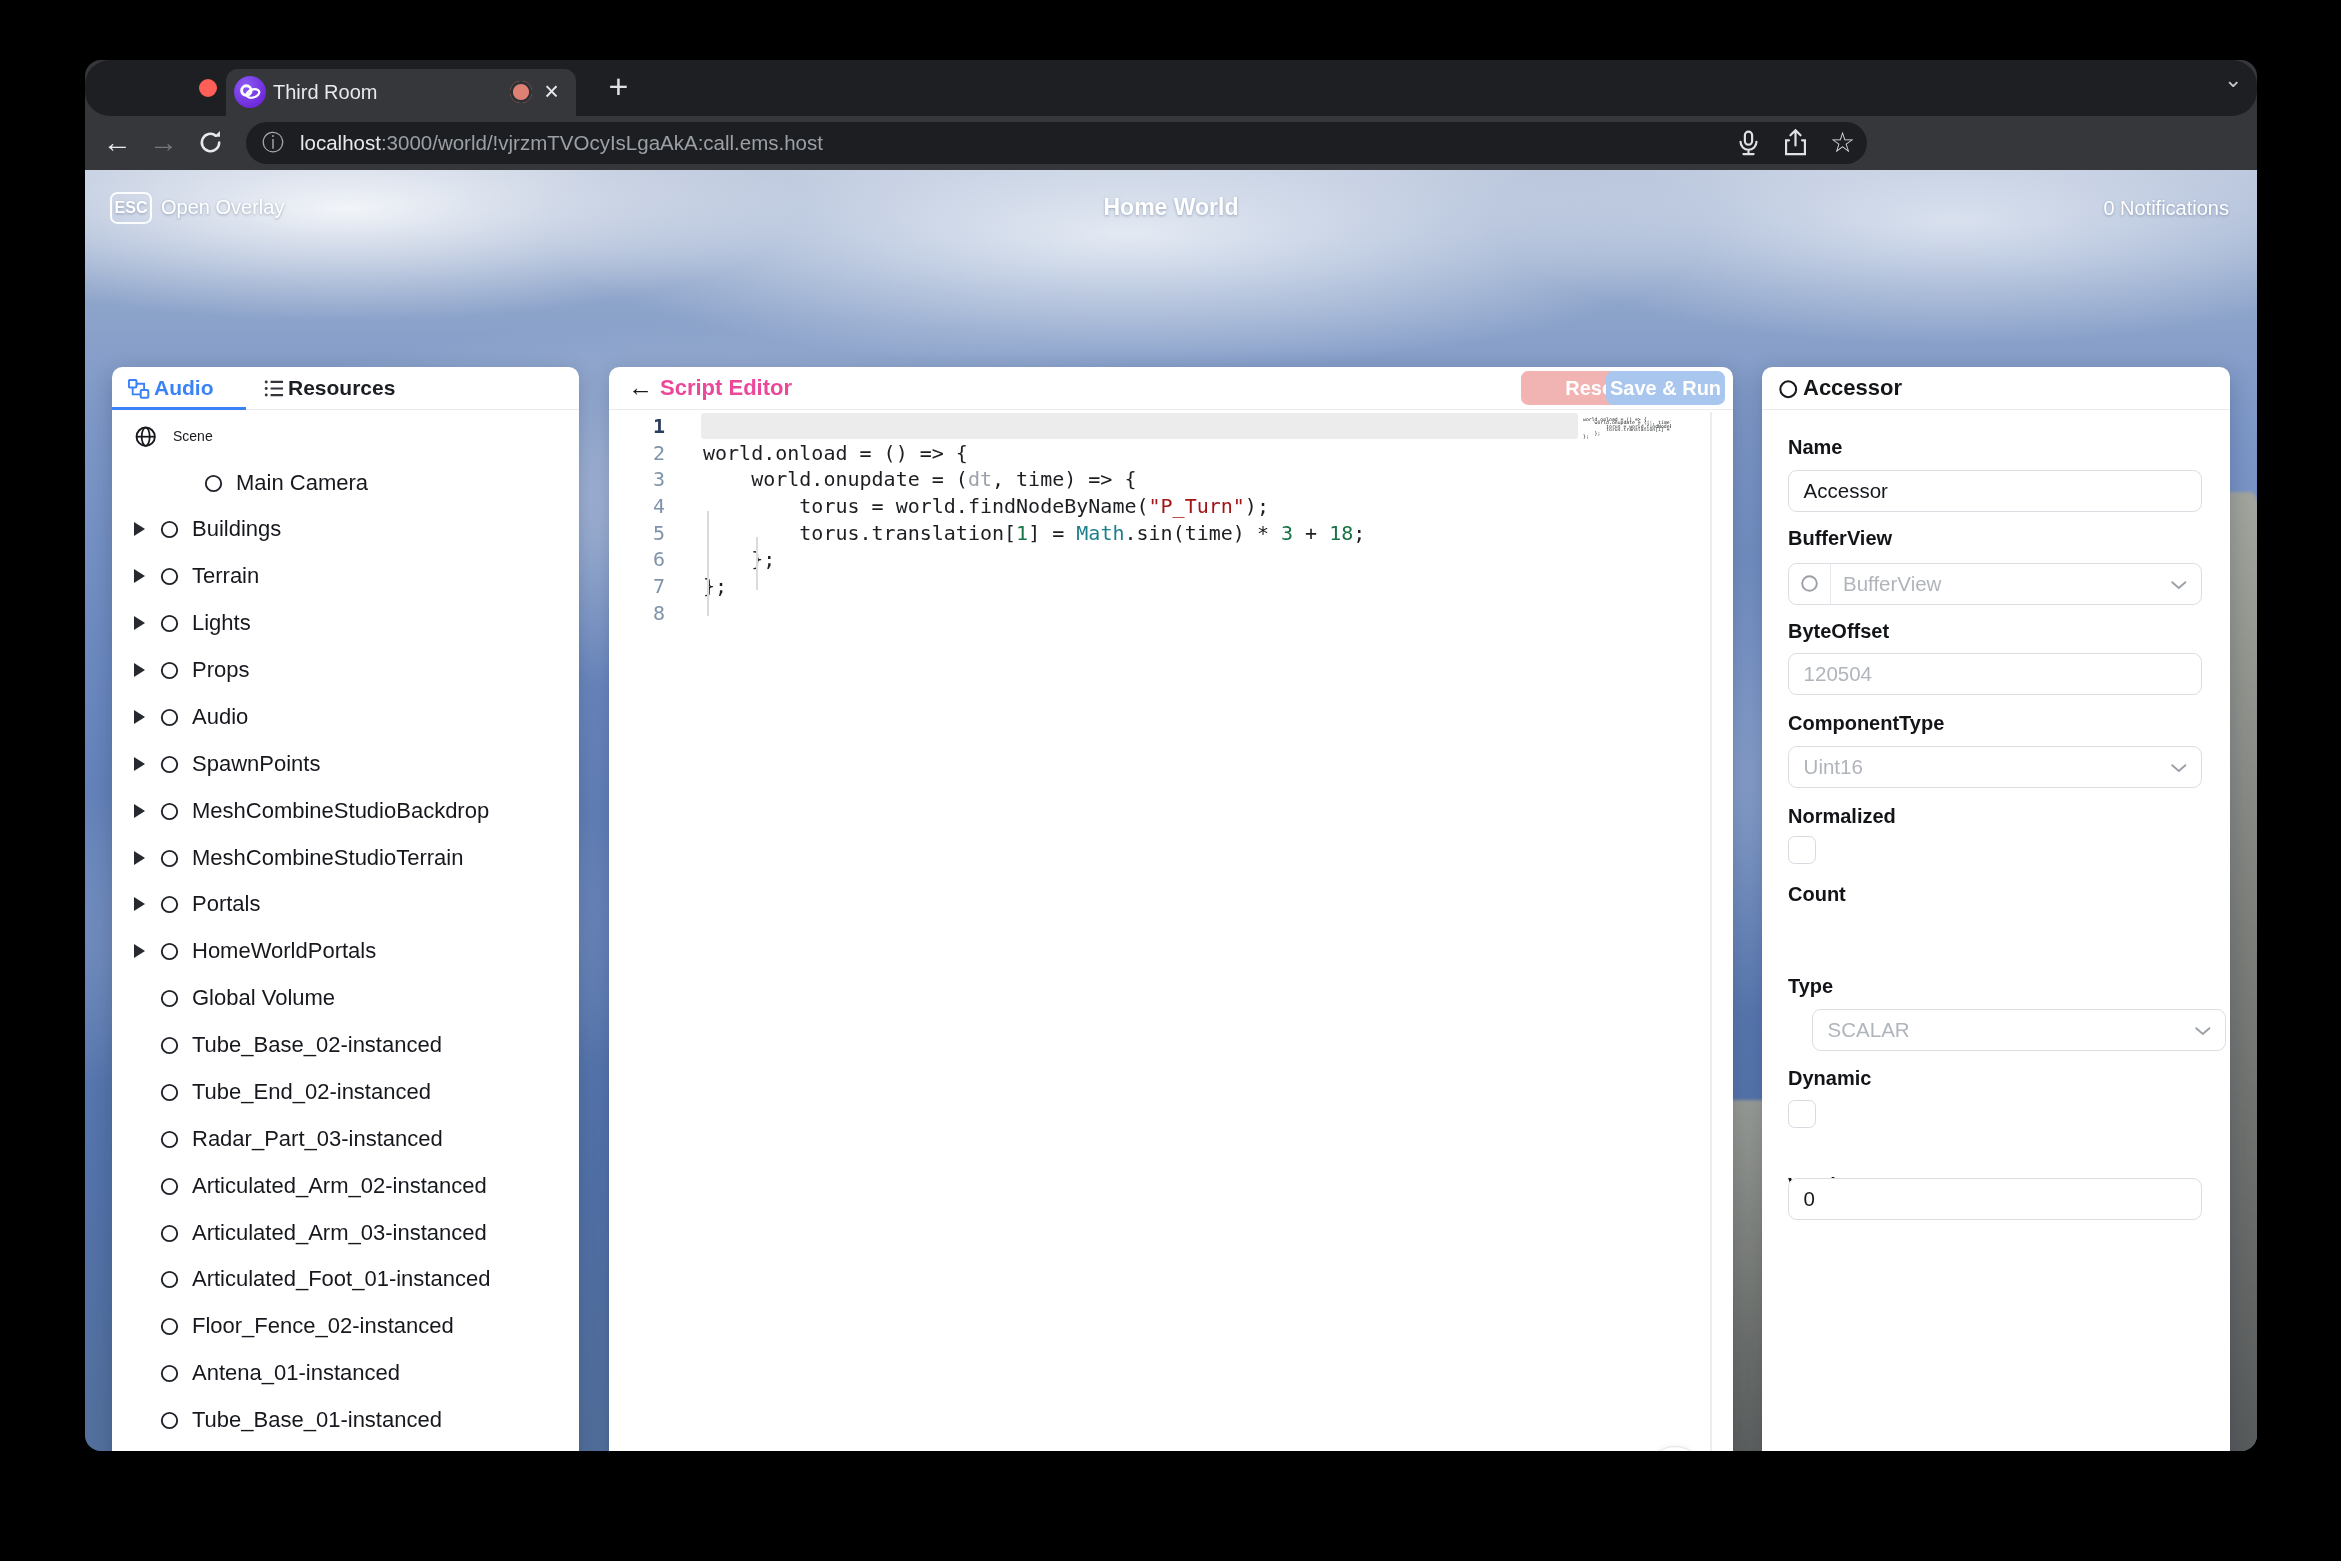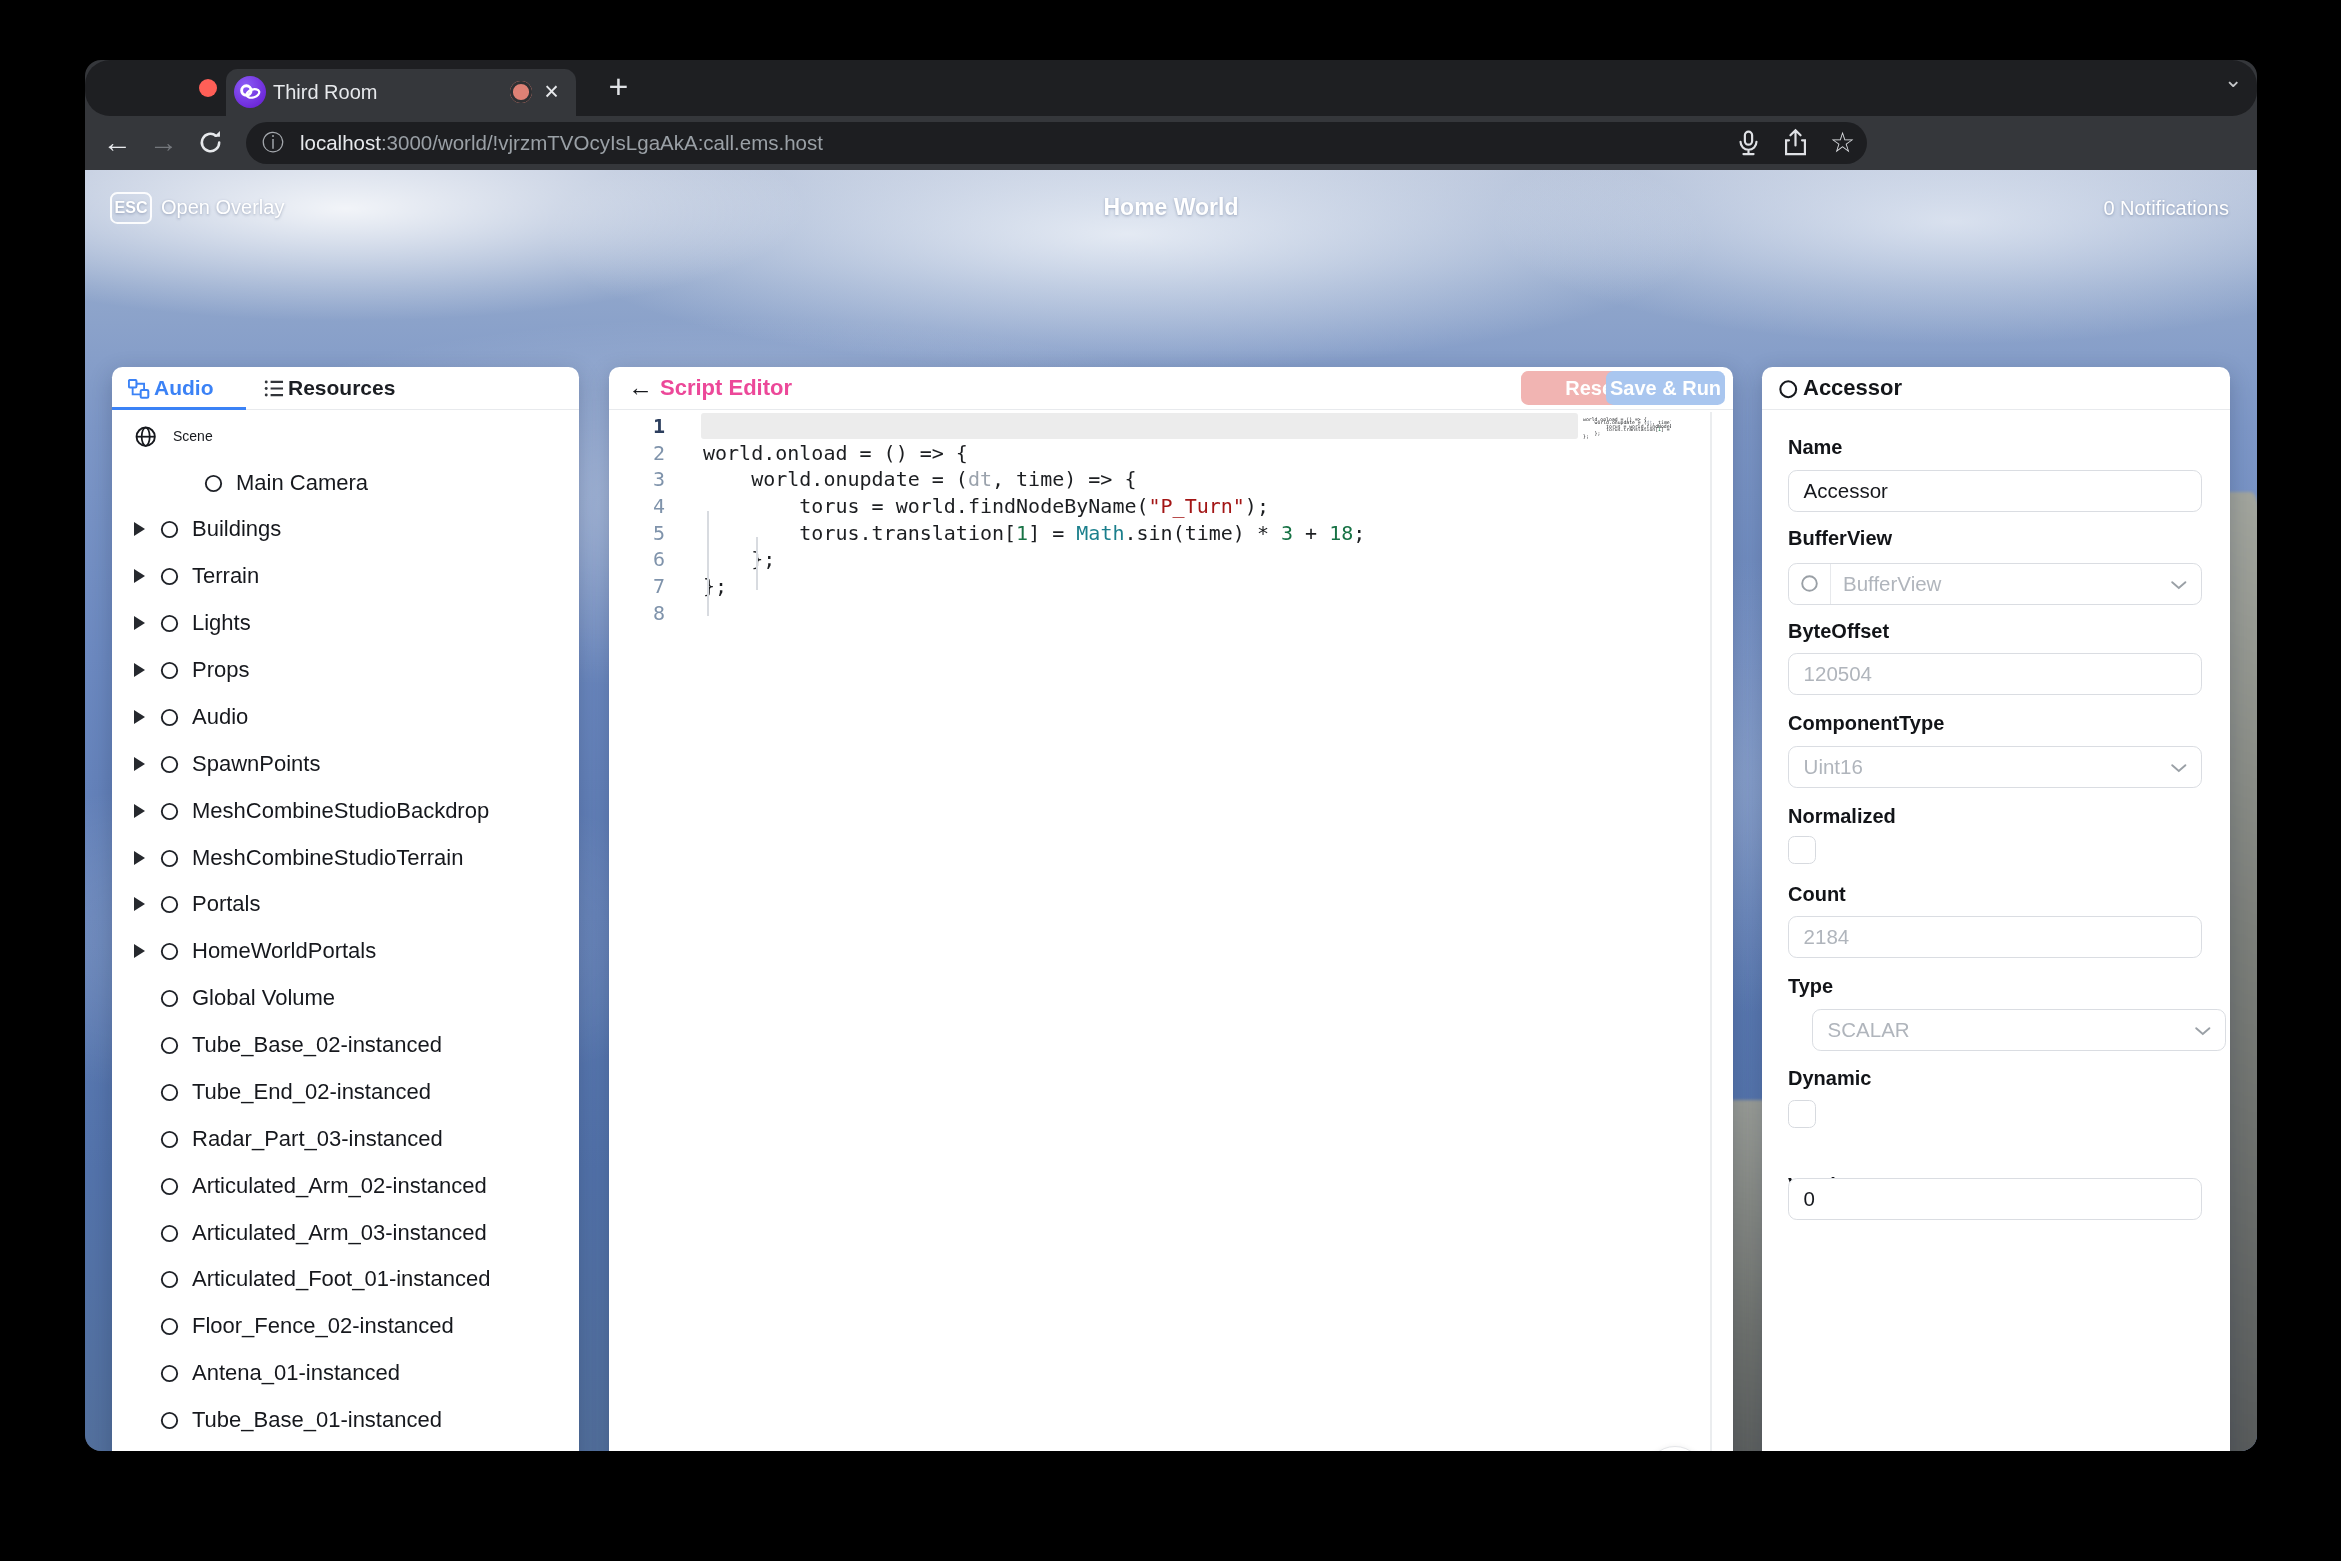--- a/index.html
+++ b/index.html
@@ -416,21 +416,20 @@
         <span>Uint16</span>
         <svg class="chev" width="17.6" height="10.3" viewBox="0 0 24 14">
             <path d="M3 3 l9 8 9 -8" fill="none" stroke="#9aa0a6" stroke-width="2.6" stroke-linecap="round"></path>
           </svg>
       </div>
 
       <div class="fldlabel" style="top:436px;">Normalized</div>
       <div class="checkbox" style="top:469px;"></div>
 
       <div class="fldlabel" style="top:514px;">Count</div>
-      <div class="fldinput val-gray" style="top:549px;">2184</div>
 
       <div class="fldlabel" style="top:606px;">Type</div>
       <div class="fldinput val-gray" style="top:642px;margin-left:24px;">
         <span>SCALAR</span>
         <svg class="chev" width="17.6" height="10.3" viewBox="0 0 24 14">
             <path d="M3 3 l9 8 9 -8" fill="none" stroke="#9aa0a6" stroke-width="2.6" stroke-linecap="round"></path>
           </svg>
       </div>
 
       <div class="fldlabel" style="top:698px;">Dynamic</div>

